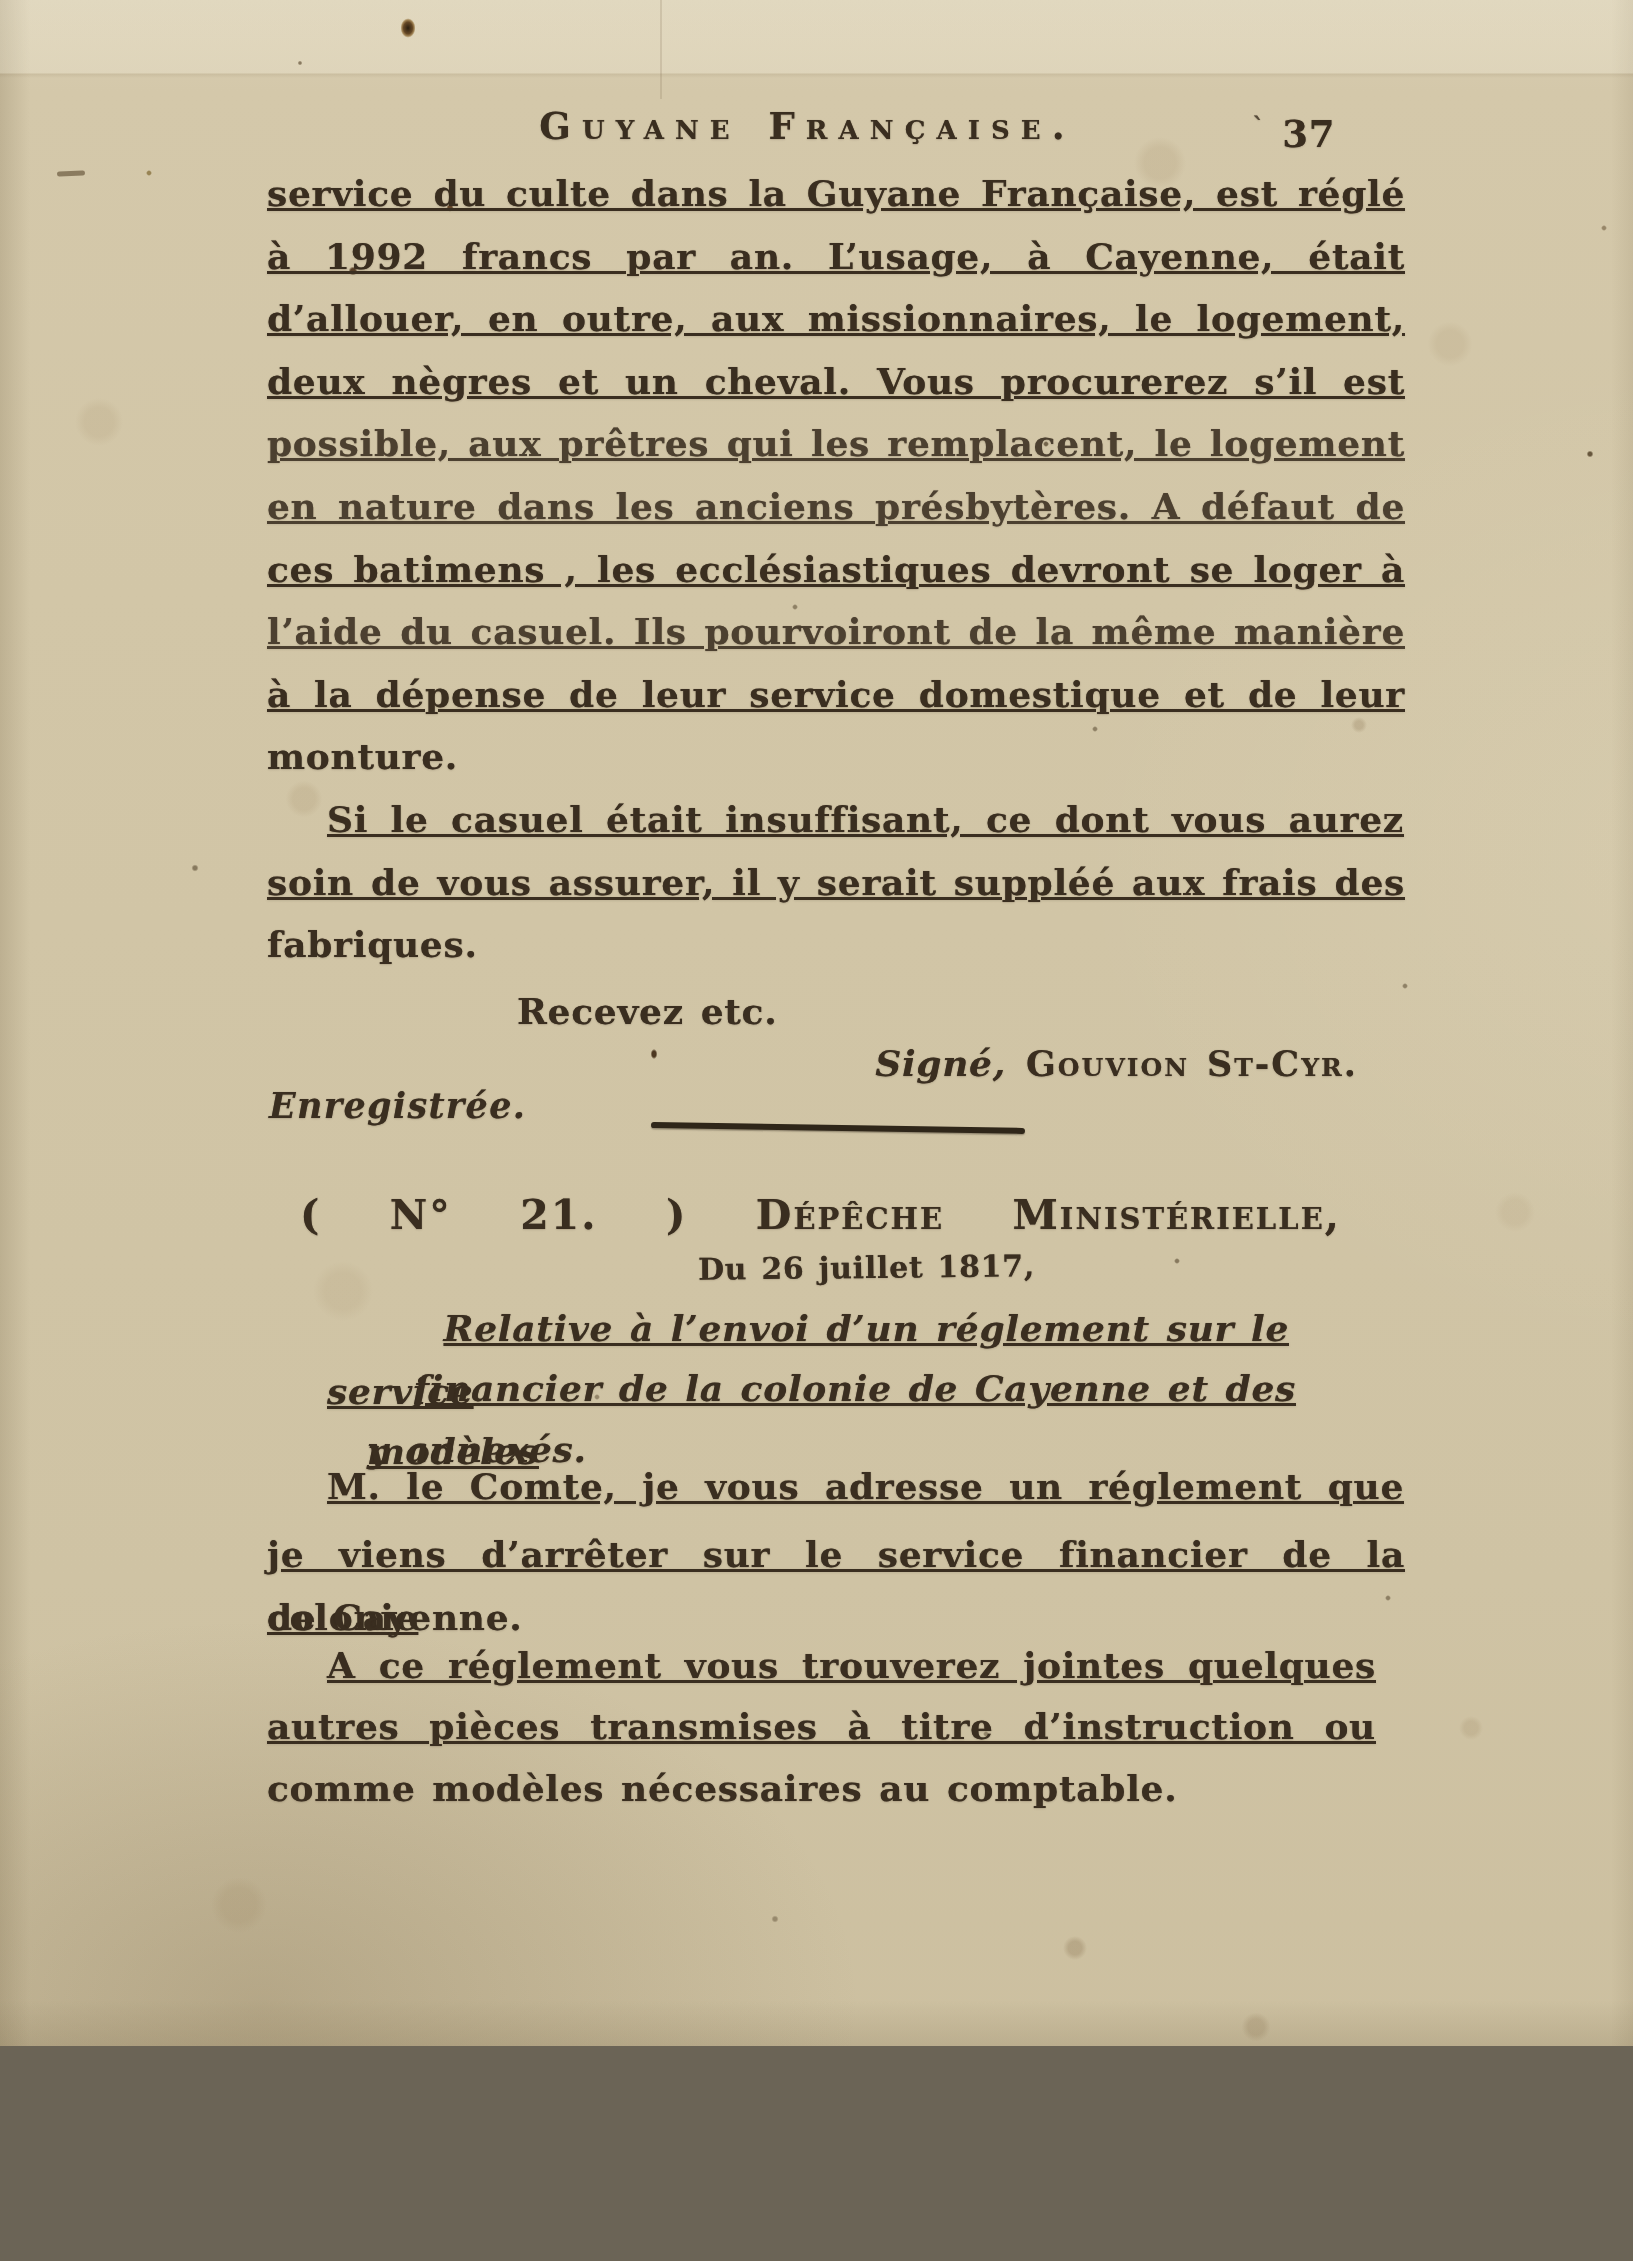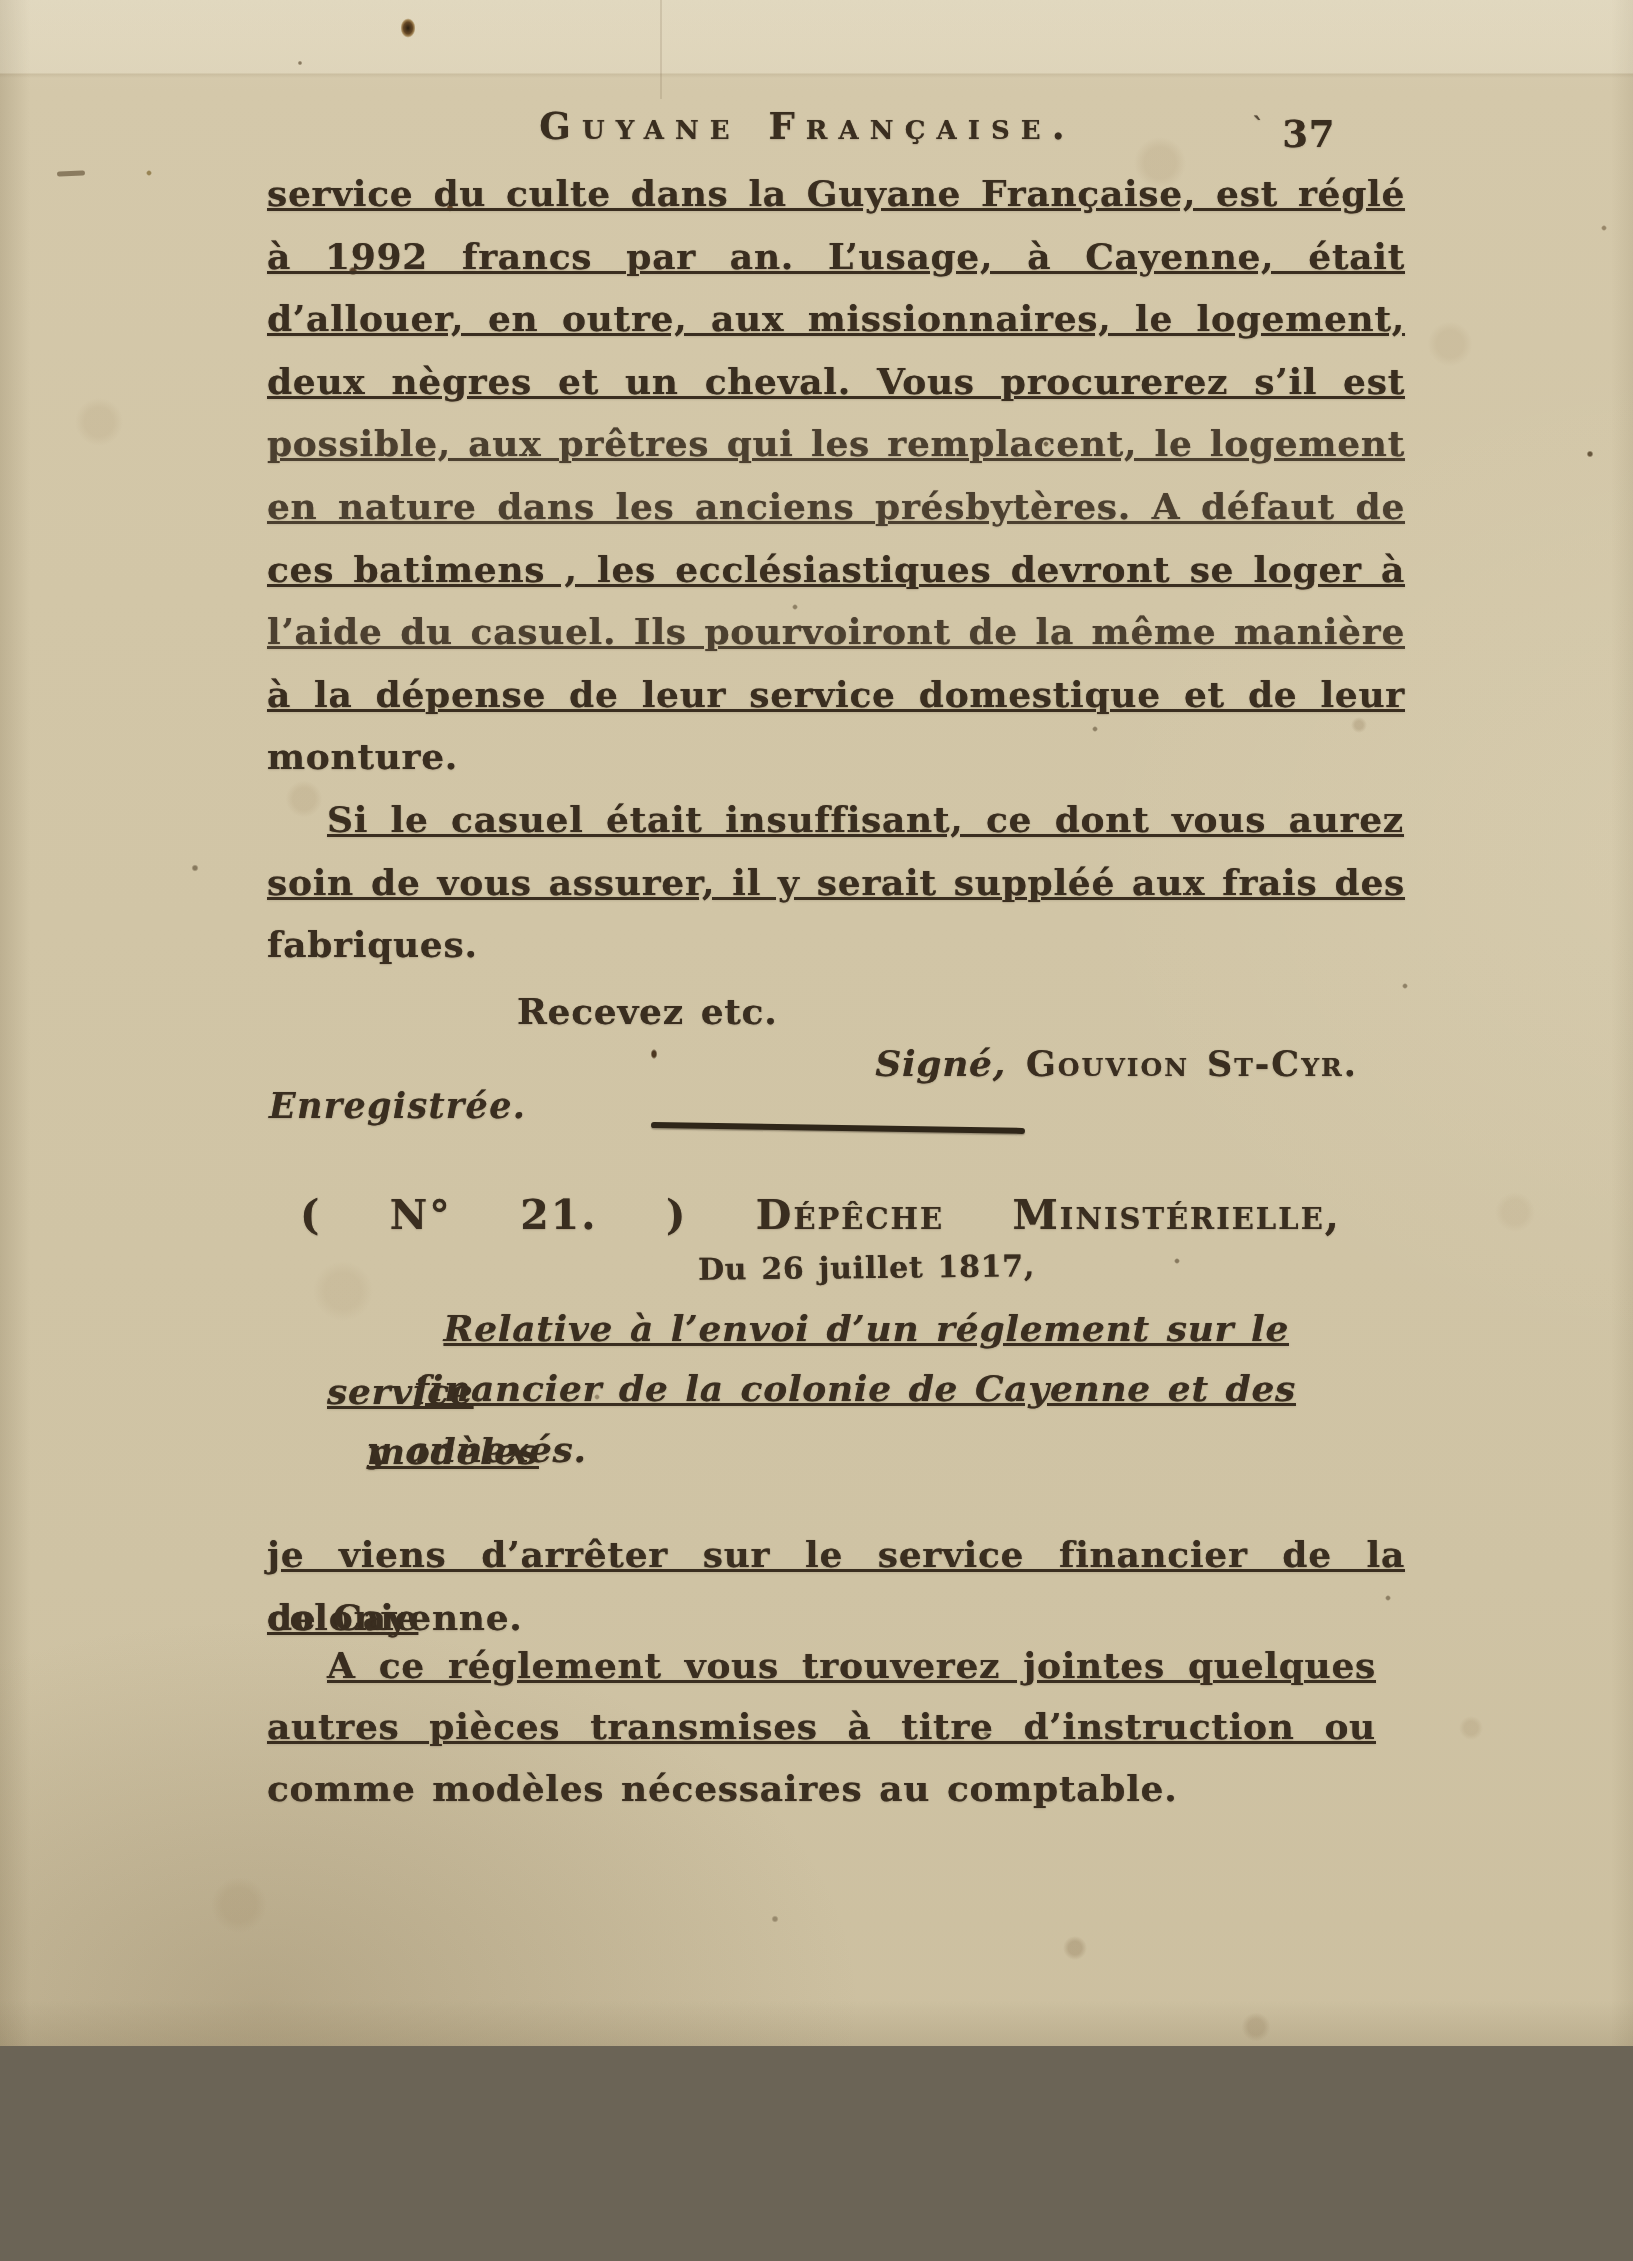--- a/index.html
+++ b/index.html
@@ -124,20 +124,21 @@
 
   <div class="rule"></div>
 
   <div class="txt heading"><span>( N° 21. )</span> <span>Dépêche Ministérielle,</span></div>
   <div class="txt date">Du 26 juillet 1817,</div>
 
   <div class="txt ital just s1">Relative à l’envoi d’un réglement  sur  le  service</div>
   <div class="txt ital just s2">financier de la colonie de Cayenne et des modèles</div>
   <div class="txt ital s3">y annexés.</div>
 
+  <div class="txt body-l just ind m1">M. le Comte, je vous adresse un réglement que</div>
   <div class="txt body-l just m2">je viens d’arrêter sur le service financier de la colonie</div>
   <div class="txt body-l m3">de Cayenne.</div>
 
   <div class="txt body-l just ind a1">A ce réglement vous trouverez jointes quelques</div>
   <div class="txt body-l just a2">autres pièces transmises à titre d’instruction ou</div>
   <div class="txt body-l a3">comme modèles nécessaires au comptable.</div>
 </div>
 
 
 </body></html>

